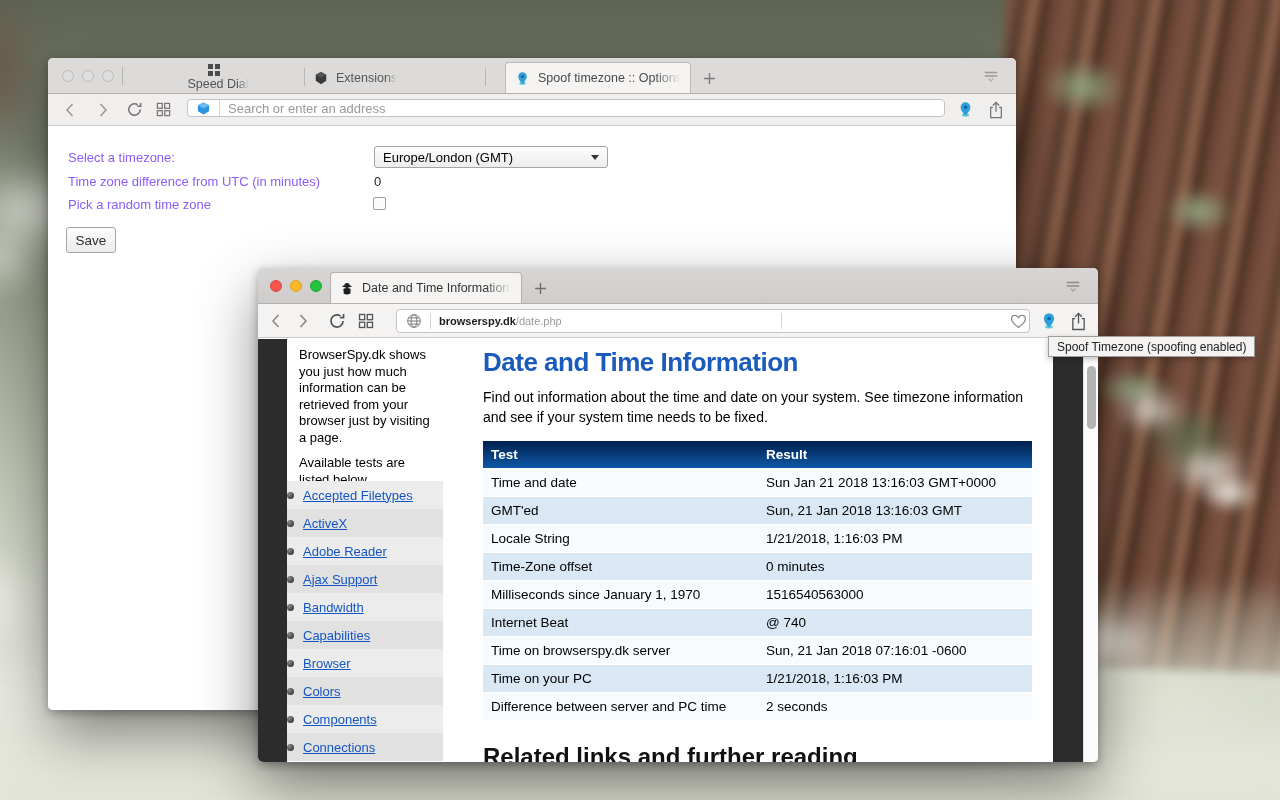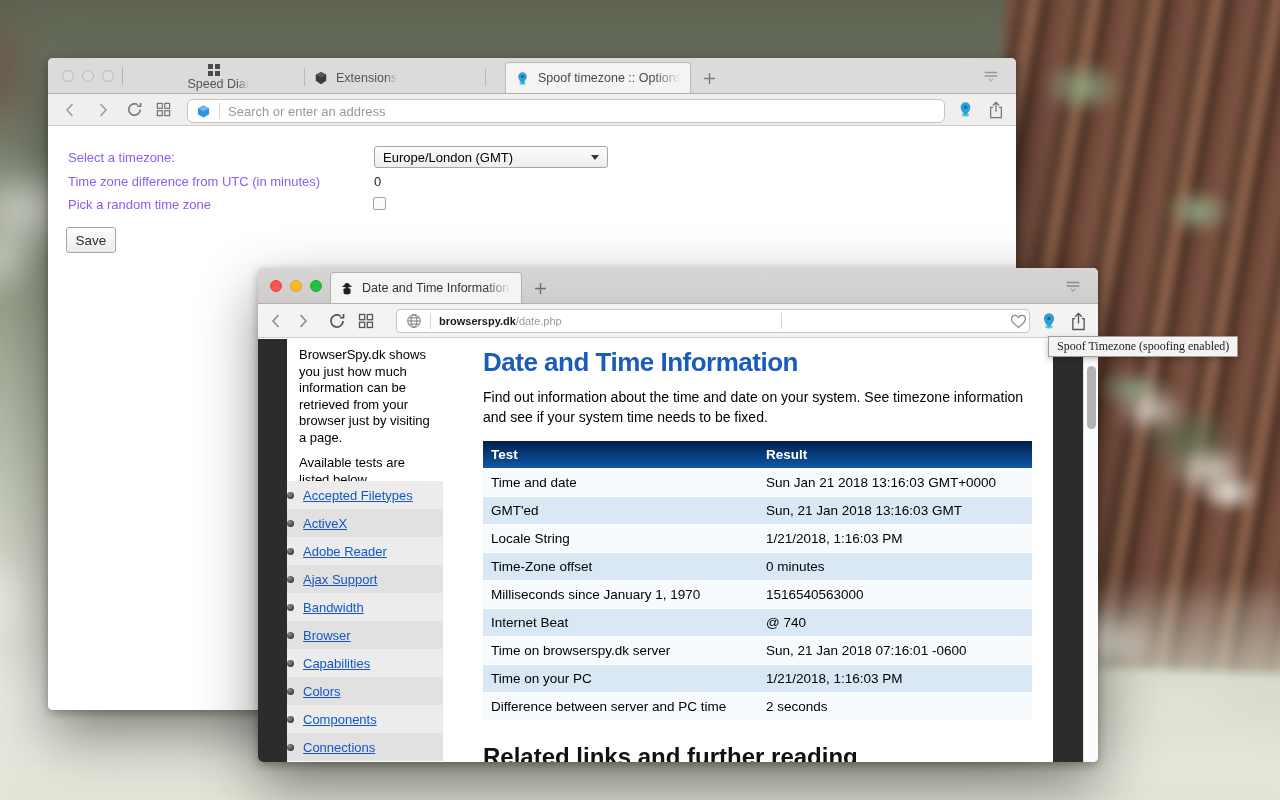--- a/index.html
+++ b/index.html
@@ -73,21 +73,21 @@
   .win-bg .tab { height:30px; color:#555; }
   .win-bg .tab.inactive1 { left:84px; width:172px;flex-direction:column; }
   .win-bg .tab.inactive2 { left:257px; width:180px; }
   .win-bg .sep1 { left:256px; } .win-bg .sep2 { left:437px; }
   .win-bg .tab.active { left:457px; width:186px; height:31px; background:#f5f4f3;
     border:1px solid #bdbbba; border-bottom:none; border-radius:4px 4px 0 0; color:#4a4a4a; }
   .win-bg .newtab { left:655px; }
   .win-bg .trash { right:16px; top:12px; }
   .win-bg .b-back { left:16px; top:8px; } .win-bg .b-fwd { left:50px; top:8px; }
   .win-bg .b-reload { left:78px; top:7px; } .win-bg .b-tiles { left:108px; top:8px; }
-  .win-bg .addr { left:139px; top:5px; width:758px; height:24px;border-radius:6px; }
+  .win-bg .addr { left:139px; top:5px; width:758px; height:18px; }
   .win-bg .addr .ph { font-size:13px; color:#9a9998; }
   .win-bg .b-pin { right:42px; top:7px; } .win-bg .b-share { right:12px; top:7px; }
 
   .options-page { position:absolute; left:0; top:69px; right:0; bottom:0; background:#fff; }
   .opt-label { position:absolute; font-size:13px; color:#8b5cf6; }
   .opt-select { position:absolute; left:326px; top:19px; width:234px; height:22px;
     background:linear-gradient(180deg,#fdfdfd,#eeedec); border:1px solid #a7a5a4; border-radius:3px;
     display:flex; align-items:center; padding:0 8px; font-size:13px; color:#000; }
   .opt-select .caret { margin-left:auto; width:0; height:0;
     border-left:4px solid transparent; border-right:4px solid transparent; border-top:5px solid #333; }
@@ -143,21 +143,21 @@
   .bs-table thead th { height:27px; text-align:left; padding:0 0 0 8px; font-size:13.5px; color:#fff;
     background:linear-gradient(180deg,#001f4d,#0e59a6); }
   .bs-table th.c1, .bs-table td.c1 { width:275px; }
   .bs-table tbody td { height:28px; padding:0 0 0 8px; font-size:13.5px; color:#000; background:#f7fbfe; }
   .bs-table tbody tr.alt td { background:#d9e8f4; }
   .bs-table tbody tr td { border-top:1px solid #fff; }
   .bs-h2 { position:absolute; left:40px; top:404px; font-size:24px; font-weight:bold; color:#111; white-space:nowrap; }
 
   .tooltip { position:absolute; left:1048px; top:336px; height:21px; padding:0 8px;
     background:#f4f3f1; border:1px solid #9f9d9c; box-shadow:0 2px 6px rgba(0,0,0,.25);
-    font-size:12px; color:#222; display:flex; align-items:center; white-space:nowrap; z-index:50;font-family:Liberation Serif, serif; }
+    font-size:12px; color:#222; display:flex; align-items:center; white-space:nowrap; z-index:50; }
 
   .win-bg { z-index:10; } .win-fg { z-index:20; }
   svg { display:block; }
 </style>
 </head>
 <body>
 
 <div class="desktop">
 
   <div class="wp wp-left-blur"></div>
@@ -411,25 +411,25 @@
           <li class="side-item">
               <span class="bullet"></span>
               <a class="side-link">Ajax Support</a>
             </li>
           <li class="side-item">
               <span class="bullet"></span>
               <a class="side-link">Bandwidth</a>
             </li>
           <li class="side-item">
               <span class="bullet"></span>
+              <a class="side-link">Capabilities</a>
+            </li>
+          <li class="side-item">
+              <span class="bullet"></span>
               <a class="side-link">Browser</a>
-            </li>
-          <li class="side-item">
-              <span class="bullet"></span>
-              <a class="side-link">Capabilities</a>
             </li>
           <li class="side-item">
               <span class="bullet"></span>
               <a class="side-link">Colors</a>
             </li>
           <li class="side-item">
               <span class="bullet"></span>
               <a class="side-link">Components</a>
             </li>
           <li class="side-item">

